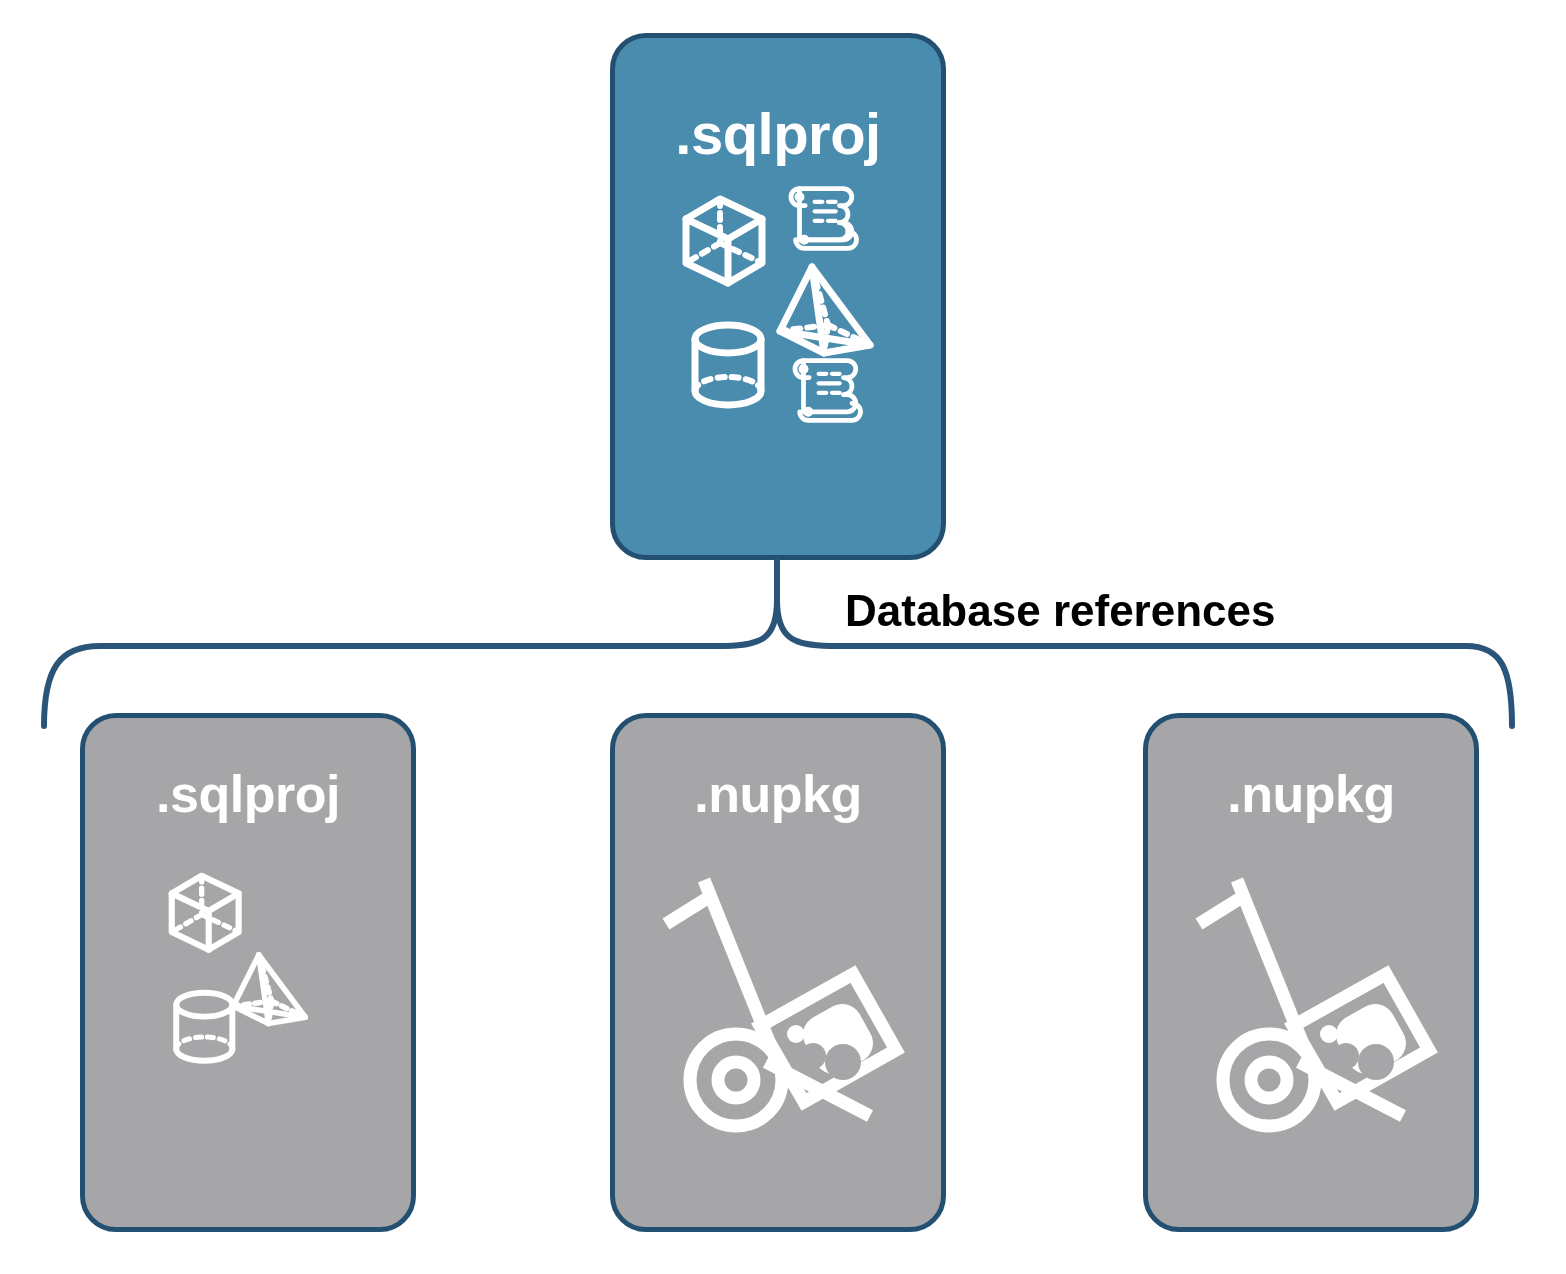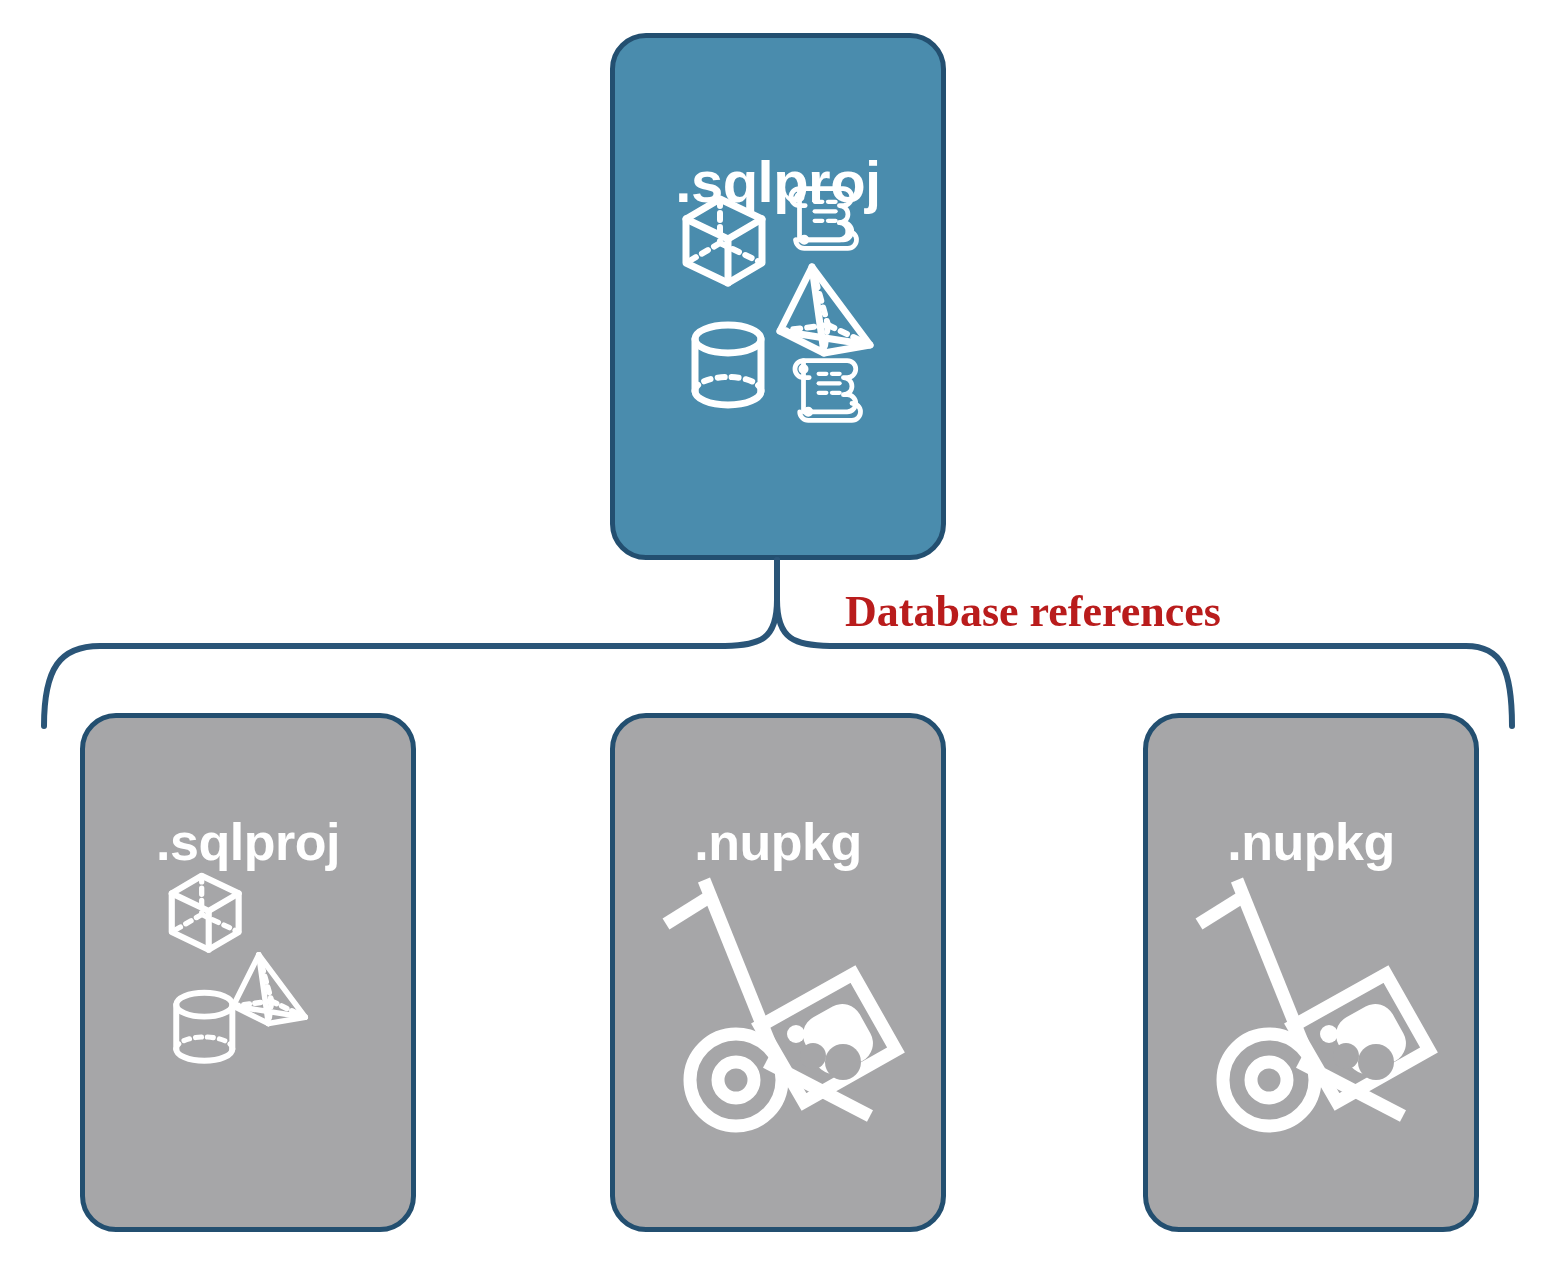--- a/index.html
+++ b/index.html
@@ -36,44 +36,43 @@
   .card-title {
     position: absolute;
     left: 0;
     right: 0;
     text-align: center;
     color: #ffffff;
     font-weight: bold;
     letter-spacing: -0.5px;
     font-family: "Liberation Sans", sans-serif;
     user-select: none;
-    margin-top: 48px;
   }
 
   .card-icons {
     position: absolute;
     left: 0;
     right: 0;
   }
   .card-icons svg { display: block; margin: 0 auto; }
 
   .brace-layer {
     position: absolute;
     left: 0;
     top: 0;
     width: 1566px;
     height: 1274px;
     pointer-events: none;
   }
 
   .brace-label {
     position: absolute;
-    color: #b91c1c;
+    color: #000000;
     font-weight: bold;
-    font-family: Liberation Serif, serif;
+    font-family: Liberation Sans, sans-serif;
     white-space: nowrap;
     user-select: none;
   }
 </style>
 </head>
 <body>
 
 <div id="canvas">
 
   <div class="card blue" style="left:610px; top:33px; width:336px; height:527px;">

